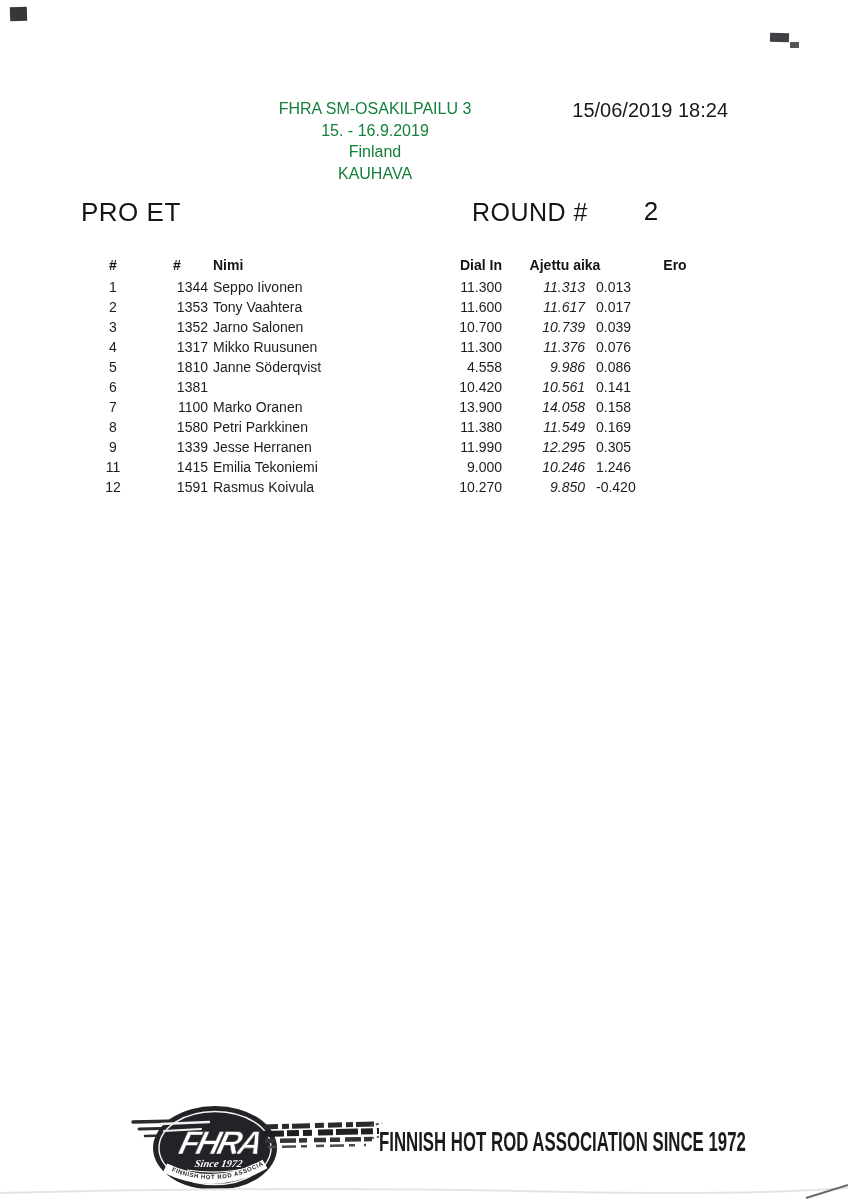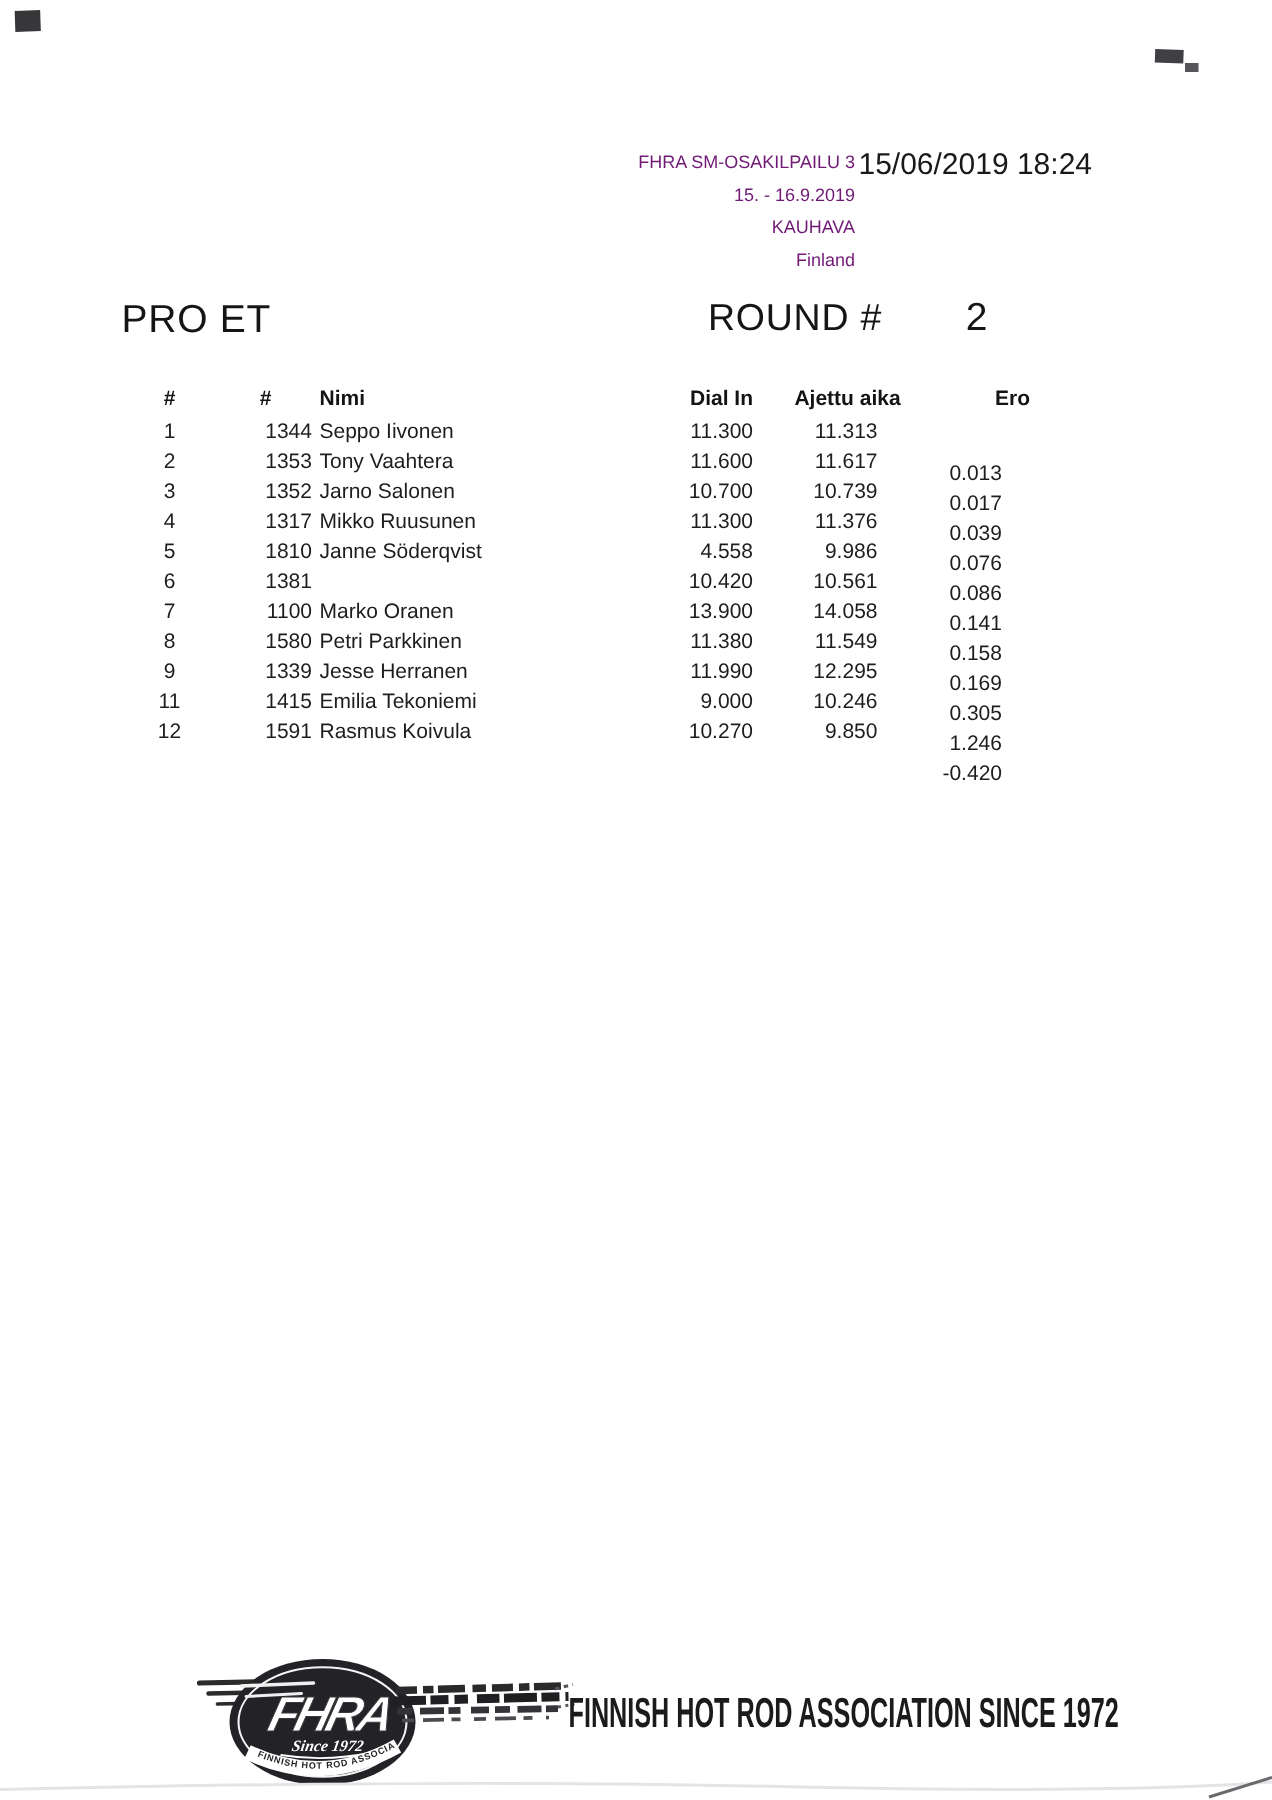--- a/index.html
+++ b/index.html
@@ -8,21 +8,21 @@
     width:848px; height:1200px;
     margin:0 auto;
     background:#ffffff;
     font-family:"Liberation Sans", sans-serif;
     color:#1d1d1f;
     overflow:hidden;
   }
   
   .doc-header {
     position:absolute; top:98px; left:180px; width:390px;
-    text-align:right; font-size:12px; line-height:21.5px; color:#701a75;
+    text-align:center; font-size:16px; line-height:21.5px; color:#15803d;
   }
   .timestamp {
     position:absolute; top:99px; right:120px; width:200px;
     text-align:right; font-size:20px; color:#19191b;
   }
   
   .class-title {
     position:absolute; left:81px; top:198px;
     font-size:26px; line-height:28px; color:#151517; letter-spacing:0.5px;
   }
@@ -36,22 +36,22 @@
   }
   
   .results { position:absolute; left:0; top:255px; width:848px; }
   .tr { position:relative; height:20px; font-size:14px; line-height:20px; }
   .tr.head { height:22px; font-weight:bold; color:#141416; }
   .td { position:absolute; top:0; white-space:nowrap; }
   .c-rank { left:95px;  width:36px;  text-align:center; }
   .c-car  { left:146px; width:62px;  text-align:right; }
   .c-name { left:213px; width:235px; text-align:left; }
   .c-dial { left:430px; width:72px;  text-align:right; }
-  .c-run  { left:513px; width:72px;  text-align:right; }
-  .c-ero  { left:596px; width:72px;  text-align:right;margin-top:28px; }
+  .c-run  { left:513px; width:72px;  text-align:right;font-style:italic; }
+  .c-ero  { left:596px; width:72px;  text-align:left; }
   .h-car  { left:146px; width:62px;  text-align:center; }
   .h-run  { left:513px; width:104px; text-align:center; }
   .h-ero  { left:639px; width:72px;  text-align:center; }
   
   .banner-text {
     position:absolute; left:379px; top:1126px;
     font-size:28px; font-weight:bold; color:#1b1b1d;
     white-space:nowrap; letter-spacing:0px;
     transform:scaleX(0.60); transform-origin:left center;
   }
@@ -69,22 +69,22 @@
 
 <div class="page">
 
   <div class="artifact mark-tl"></div>
   <div class="artifact mark-tr1"></div>
   <div class="artifact mark-tr2"></div>
 
   <div class="doc-header">
     <div>FHRA SM-OSAKILPAILU 3</div>
     <div>15. - 16.9.2019</div>
+    <div>Finland</div>
     <div>KAUHAVA</div>
-    <div>Finland</div>
   </div>
   <div class="timestamp">15/06/2019 18:24</div>
 
   <div class="class-title">PRO ET</div>
   <div class="round-label">ROUND #</div>
   <div class="round-number">2</div>
 
   <div class="results">
     <div class="tr head">
       <div class="td c-rank">#</div>

